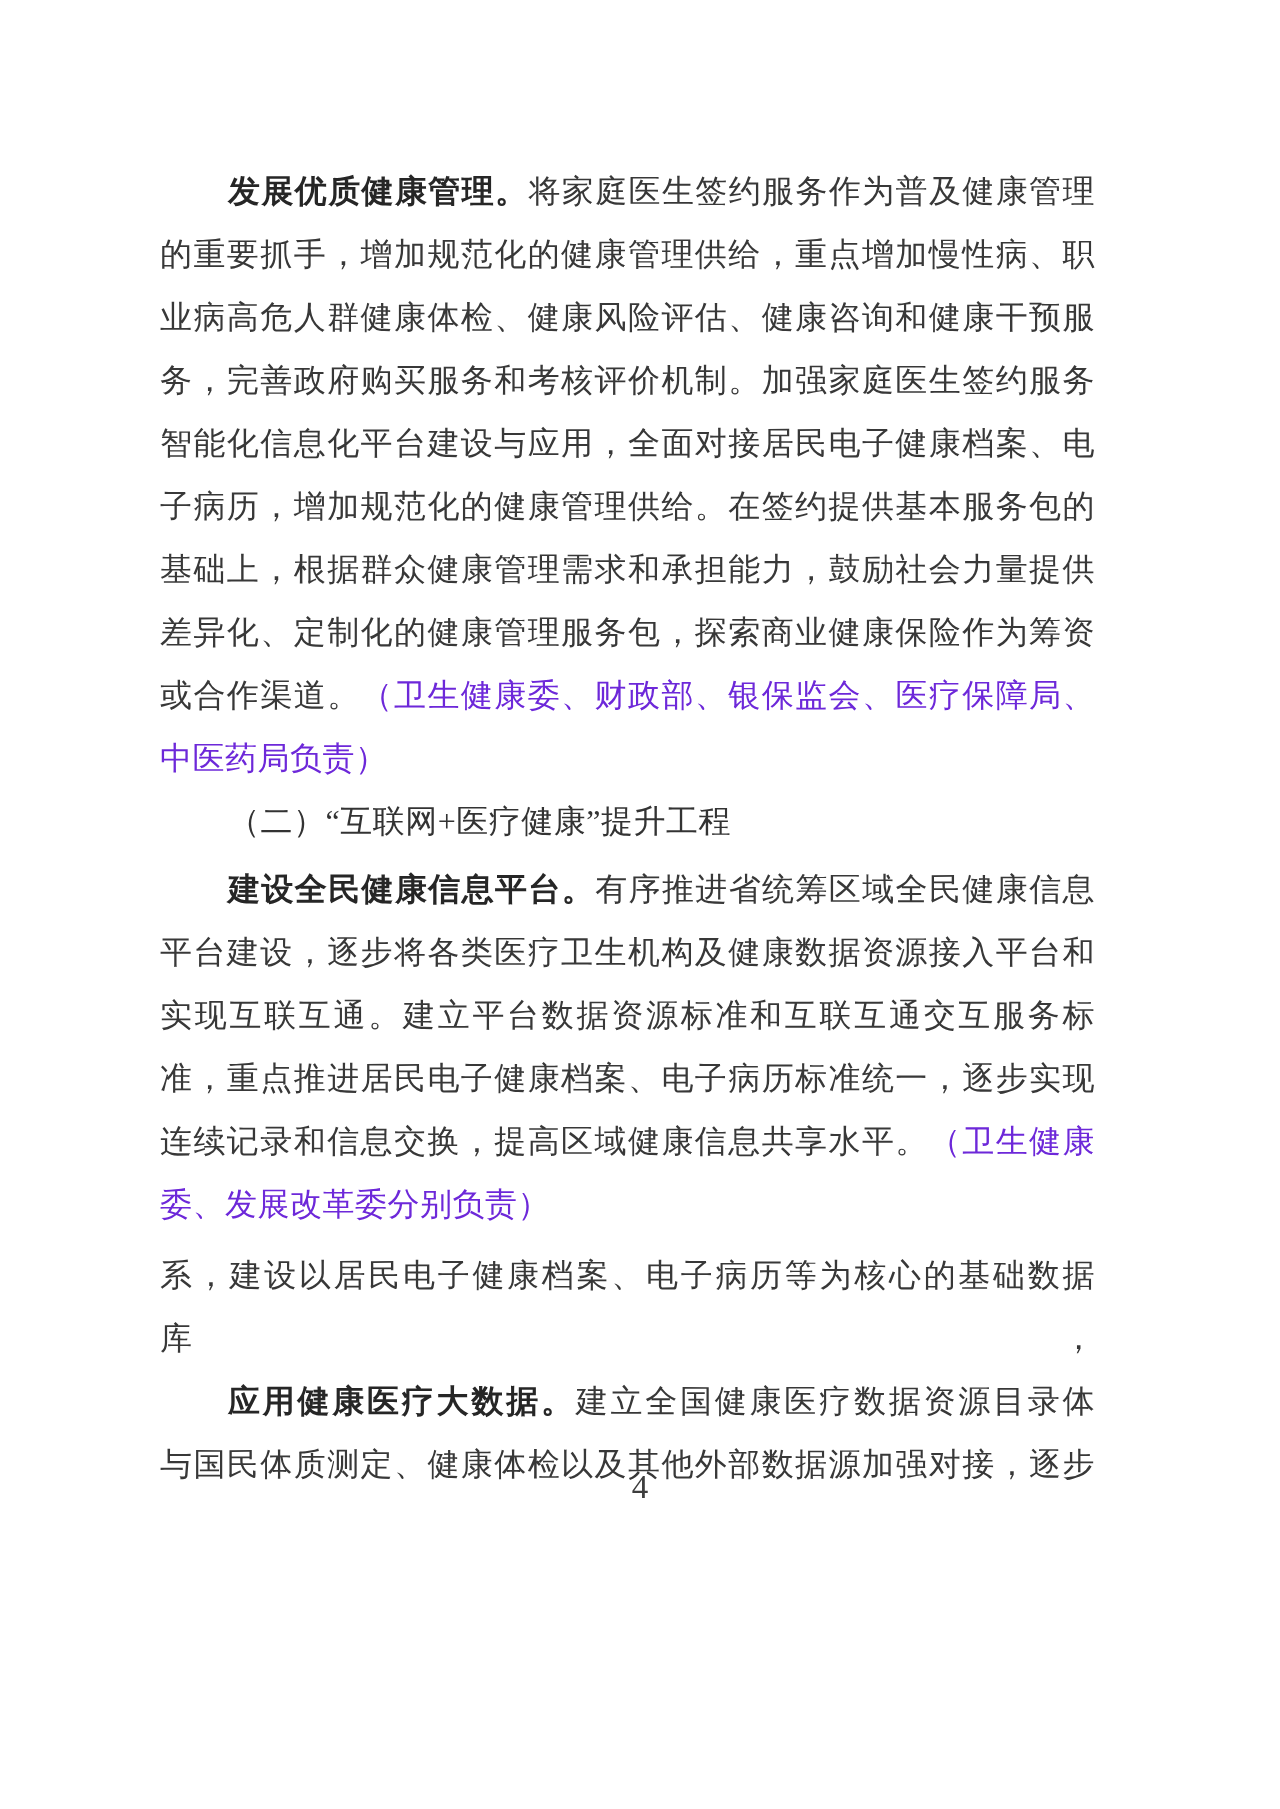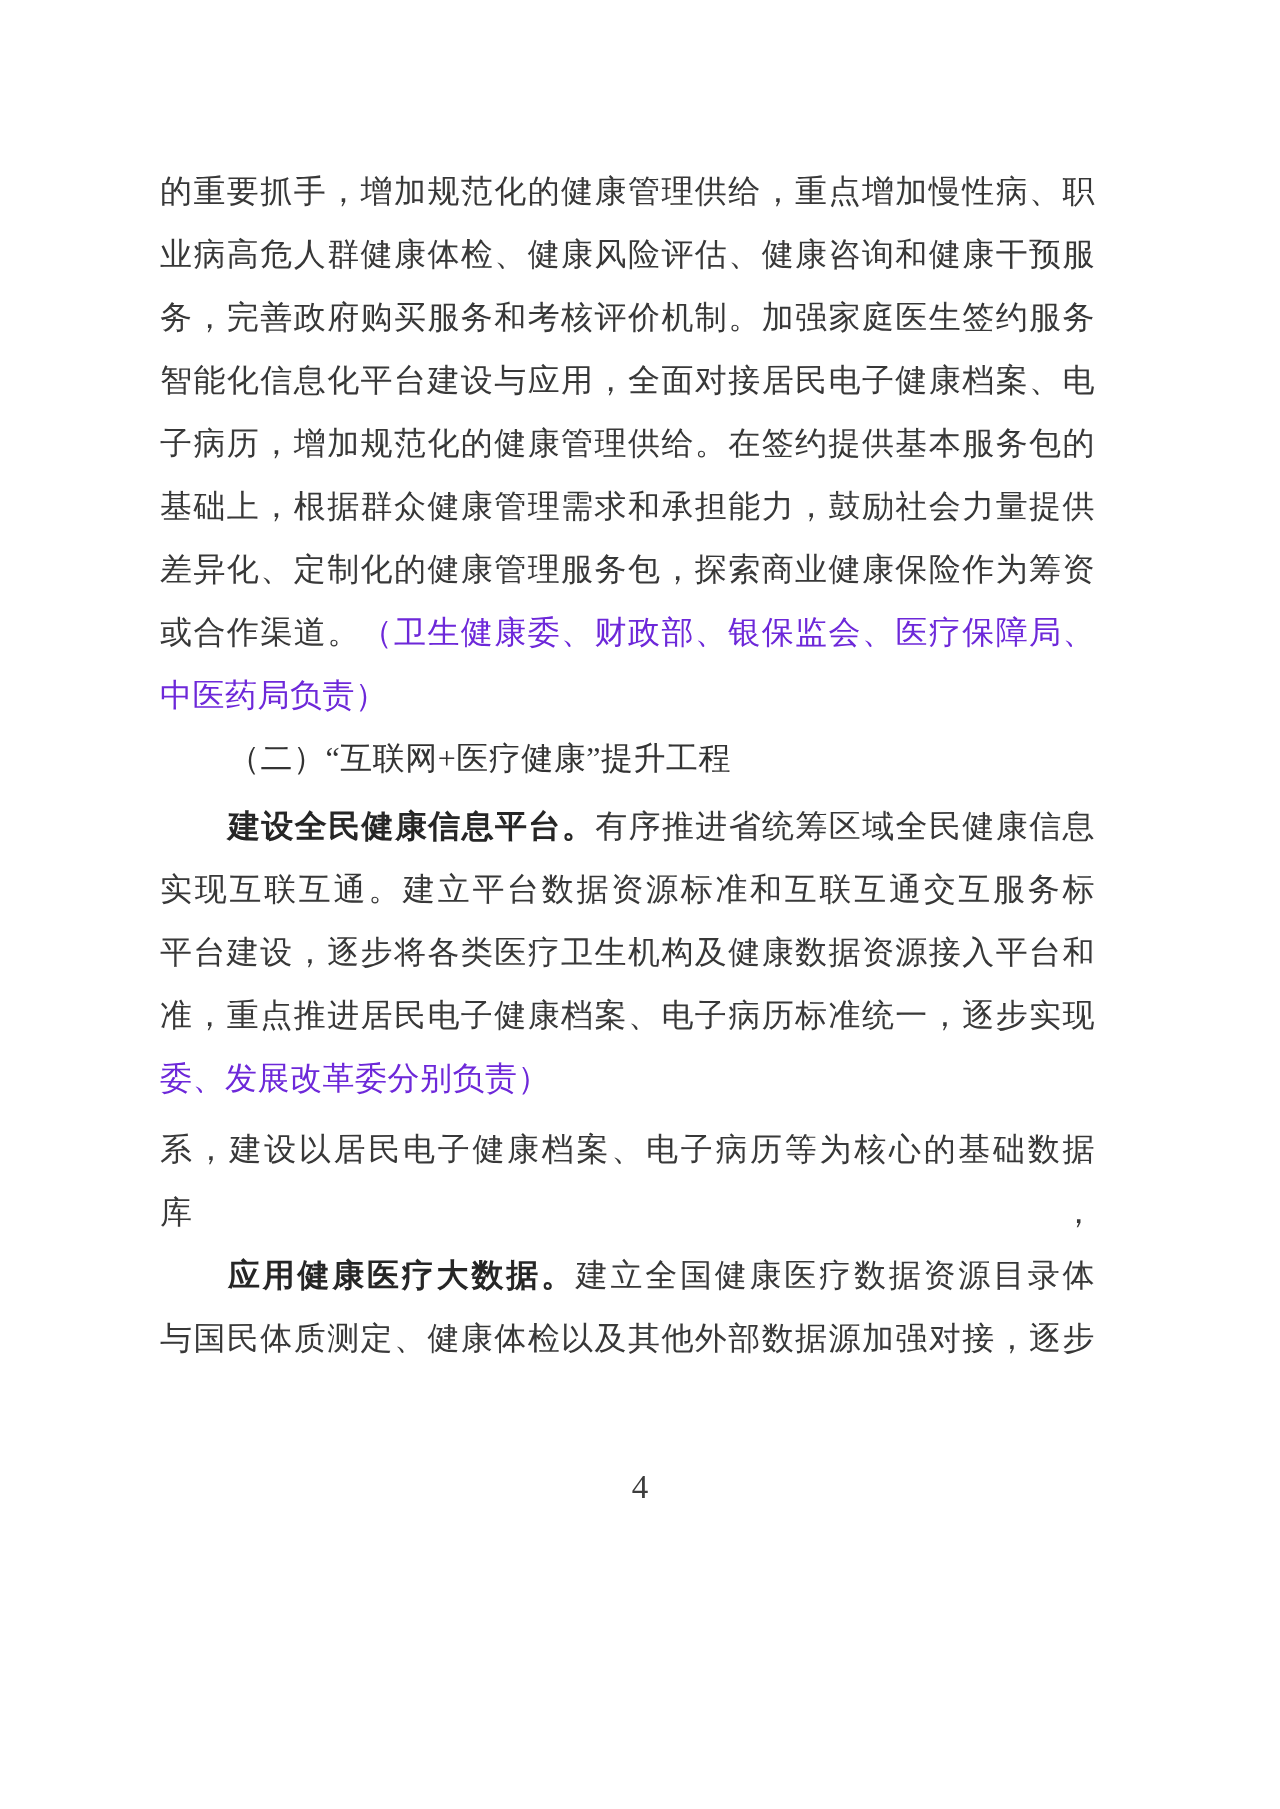--- a/index.html
+++ b/index.html
@@ -63,40 +63,42 @@
     font-family: "Liberation Serif", serif;
   }
 </style>
 </head>
 <body>
 
 <div class="page">
   <div class="content">
 
     <div class="para para-1">
+      <div class="line indent"><span class="lead">发展优质健康管理。</span><span>将家庭医生签约服务作为普及健康管理</span></div>
       <div class="line">的重要抓手，增加规范化的健康管理供给，重点增加慢性病、职</div>
       <div class="line">业病高危人群健康体检、健康风险评估、健康咨询和健康干预服</div>
       <div class="line">务，完善政府购买服务和考核评价机制。加强家庭医生签约服务</div>
       <div class="line">智能化信息化平台建设与应用，全面对接居民电子健康档案、电</div>
       <div class="line">子病历，增加规范化的健康管理供给。在签约提供基本服务包的</div>
       <div class="line">基础上，根据群众健康管理需求和承担能力，鼓励社会力量提供</div>
       <div class="line">差异化、定制化的健康管理服务包，探索商业健康保险作为筹资</div>
       <div class="line"><span>或合作渠道。</span><span class="bold-seg">（卫生健康委、财政部、银保监会、医疗保障局、</span></div>
       <div class="line last"><span class="bold-seg">中医药局负责）</span></div>
     </div>
 
     <div class="para heading">
       <div class="line last indent heading-line">（二）“互联网+医疗健康”提升工程</div>
     </div>
 
     <div class="para para-2">
       <div class="line indent"><span class="lead">建设全民健康信息平台。</span><span>有序推进省统筹区域全民健康信息</span></div>
+      <div class="line">平台建设，逐步将各类医疗卫生机构及健康数据资源接入平台和</div>
       <div class="line">实现互联互通。建立平台数据资源标准和互联互通交互服务标</div>
-      <div class="line">平台建设，逐步将各类医疗卫生机构及健康数据资源接入平台和</div>
       <div class="line">准，重点推进居民电子健康档案、电子病历标准统一，逐步实现</div>
+      <div class="line"><span>连续记录和信息交换，提高区域健康信息共享水平。</span><span class="bold-seg">（卫生健康</span></div>
       <div class="line last"><span class="bold-seg">委、发展改革委分别负责）</span></div>
     </div>
 
     <div class="para para-3">
       <div class="line">系，建设以居民电子健康档案、电子病历等为核心的基础数据库，</div>
       <div class="line indent"><span class="lead">应用健康医疗大数据。</span><span>建立全国健康医疗数据资源目录体</span></div>
       <div class="line">与国民体质测定、健康体检以及其他外部数据源加强对接，逐步</div>
     </div>
 
   </div>

